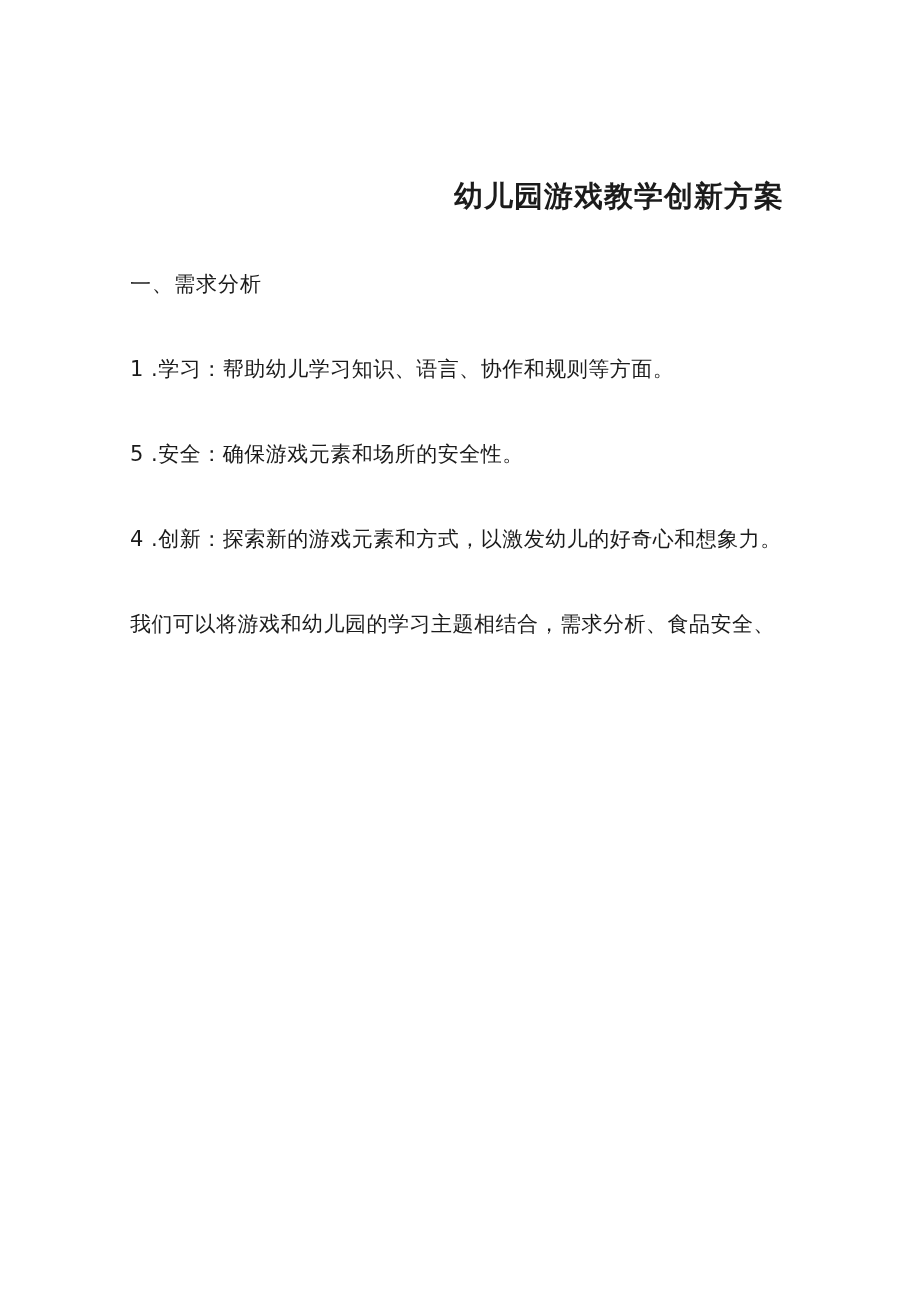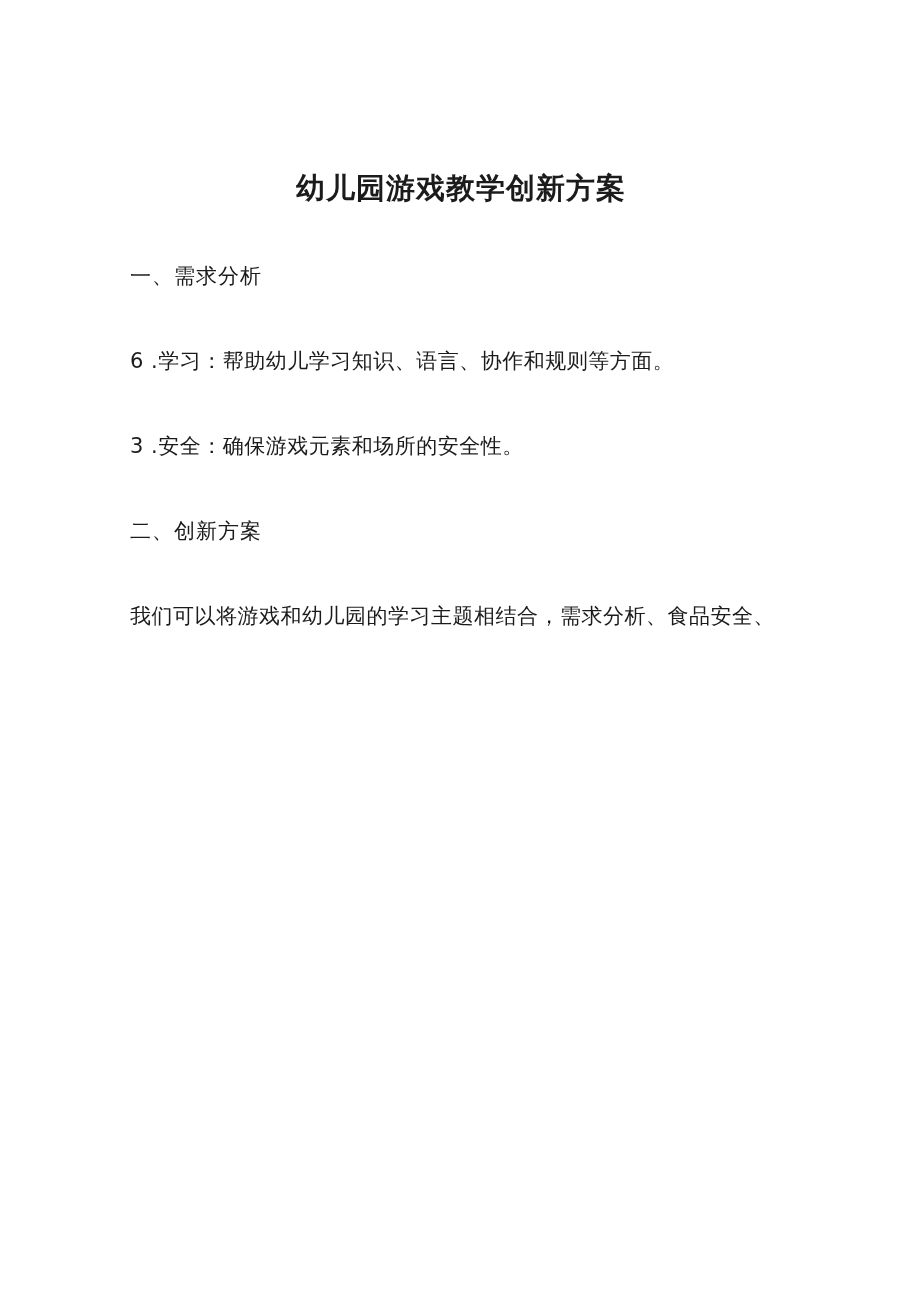--- a/index.html
+++ b/index.html
@@ -13,25 +13,25 @@
     height: 1301px;
     margin: 0 auto;
     background: #ffffff;
     overflow: hidden;
     font-family: "DejaVu Sans", "Liberation Sans", sans-serif;
     color: #1b1b1b;
     box-sizing: border-box;
     padding: 172px 128px 0 130px;
   }
   .doc-title {
-    margin: 0;
+    margin: 8px;
     font-size: 29px;
     line-height: 32px;
     font-weight: 700;
-    text-align: center;
+    text-align: right;
     letter-spacing: 1px;
     color: #1b1b1b;
   }
   .para {
     margin: 59px 0 0 0;
     font-size: 21px;
     line-height: 26px;
     font-weight: 400;
     letter-spacing: 0.5px;
     white-space: pre-wrap;
@@ -46,25 +46,25 @@
 </head>
 <body>
 
 <div class="page">
 
   <h1 class="doc-title">幼儿园游戏教学创新方案</h1>
 
   <p class="para section-heading first-after-title">一、需求分析</p>
 
 
-  <p class="para">6 .学习：帮助幼儿学习知识、语言、协作和规则等方面。</p>
+  <p class="para">1 .学习：帮助幼儿学习知识、语言、协作和规则等方面。</p>
 
 
-  <p class="para">3 .安全：确保游戏元素和场所的安全性。</p>
+  <p class="para">5 .安全：确保游戏元素和场所的安全性。</p>
+
+  <p class="para">4 .创新：探索新的游戏元素和方式，以激发幼儿的好奇心和想象力。</p>
 
 
-
-  <p class="para section-heading">二、创新方案</p>
 
 
   <p class="para">我们可以将游戏和幼儿园的学习主题相结合，需求分析、食品安全、</p>
 
 </div>
 
 </body></html>

